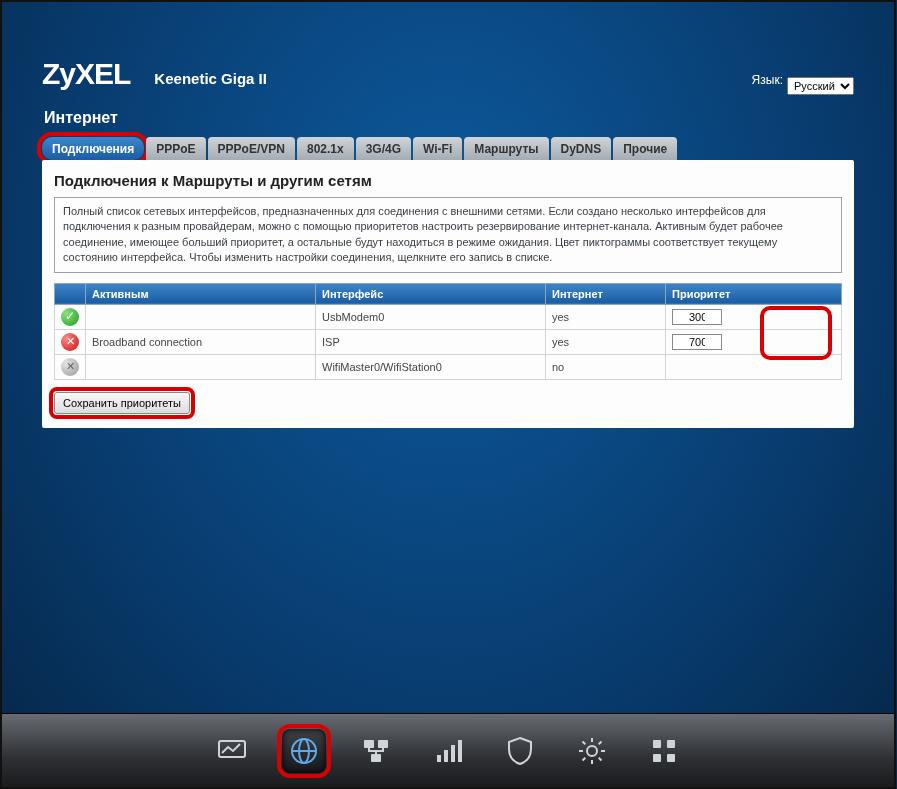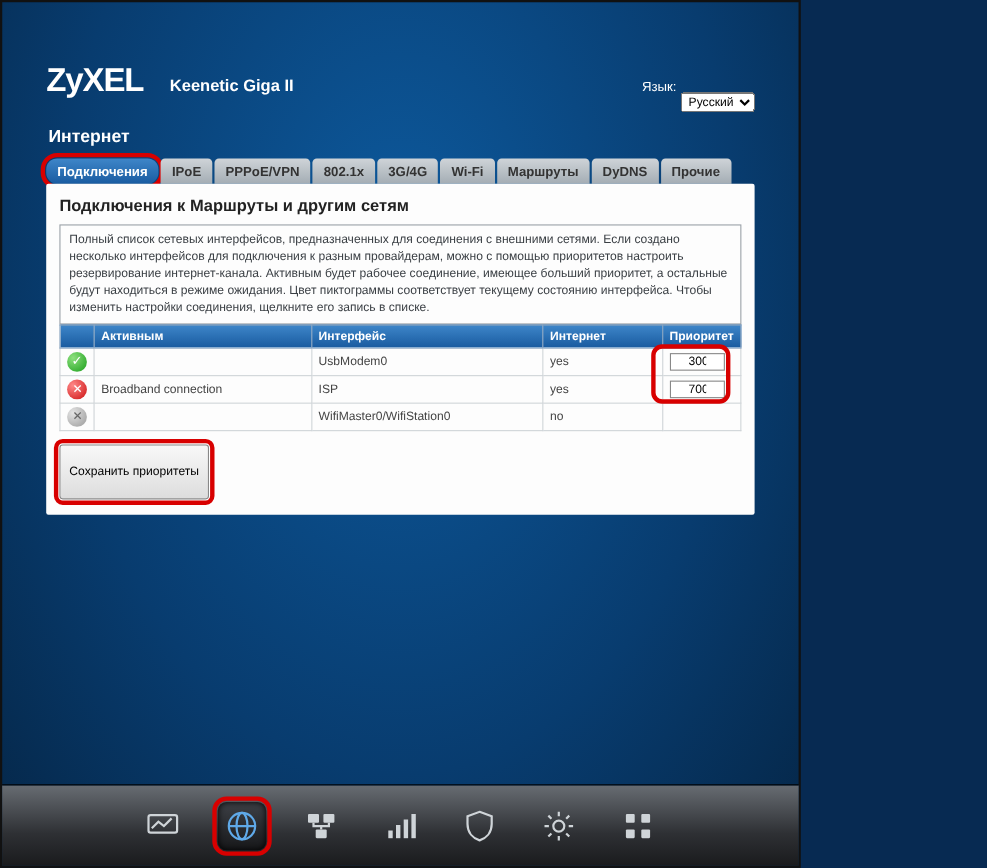--- a/index.html
+++ b/index.html
@@ -4,21 +4,21 @@
 <style>
   * { box-sizing: border-box; }
   body {
     margin: 0;
     background: #072a52;
     font-family: Arial, sans-serif;
     font-size: 12px;
     overflow: hidden;
   }
   .screen {
-    width: 728px;
+    width: 896px;
     height: 789px;
     background: radial-gradient(ellipse at 50% 30%, #0d5a9e 0%, #083c6f 60%, #052647 100%);
     position: relative;
     padding: 55px 40px 0 40px;
     border: 2px solid #111;
   }
   .header {
     display: flex;
     align-items: baseline;
     color: #fff;
@@ -33,20 +33,21 @@
   }
   .model {
     font-size: 15px;
     font-weight: bold;
     text-align: right;
   }
   .lang {
     margin-left: auto;
     font-size: 12px;
     display: flex;
+    align-items: center;
     gap: 4px;
   }
   .lang select {
     font-size: 11px;
     padding: 1px 2px;
     margin-top: 12px;
   }
   .page-title {
     color: #fff;
     font-weight: bold;
@@ -87,20 +88,21 @@
     font-size: 15px;
     font-weight: bold;
     color: #222;
   }
   .desc {
     border: 1px solid #9aa1a7;
     padding: 6px 8px;
     font-size: 11px;
     color: #3a3f44;
     line-height: 1.4;
+    margin-bottom: 10px;
   }
   table.conn {
     width: 100%;
     border-collapse: collapse;
     border: 1px solid #9aa1a7;
     font-size: 11px;
   }
   table.conn thead td {
     background: linear-gradient(#3e86c9, #1a5ca1);
     color: #fff;
@@ -134,21 +136,21 @@
   }
   .prio-highlight {
     position: absolute;
     border: 4px solid #d80000;
     border-radius: 10px;
     pointer-events: none;
   }
   .save-btn {
     margin-top: 12px;
     font-size: 11px;
-    padding: 18px 8px;
+    padding: 4px 8px;
     background: linear-gradient(#f8f8f8,#ddd);
     border: 1px solid #888;
     border-radius: 3px;
     cursor: pointer;
   }
   
   .bottomnav {
     position: absolute;
     left: 0; right: 0; bottom: 0;
     height: 74px;
@@ -187,21 +189,21 @@
       <select>
         <option>Русский</option>
       </select>
     </div>
   </div>
 
   <div class="page-title">Интернет</div>
 
   <div class="tabbar">
     <div class="tab active highlight-red">Подключения</div>
-    <div class="tab">IPoE</div>
+    <div class="tab">PPPoE</div>
     <div class="tab">PPPoE/VPN</div>
     <div class="tab">802.1x</div>
     <div class="tab">3G/4G</div>
     <div class="tab">Wi-Fi</div>
     <div class="tab">Маршруты</div>
     <div class="tab">DyDNS</div>
     <div class="tab">Прочие</div>
   </div>
 
   <div class="panel" style="position:relative;">

